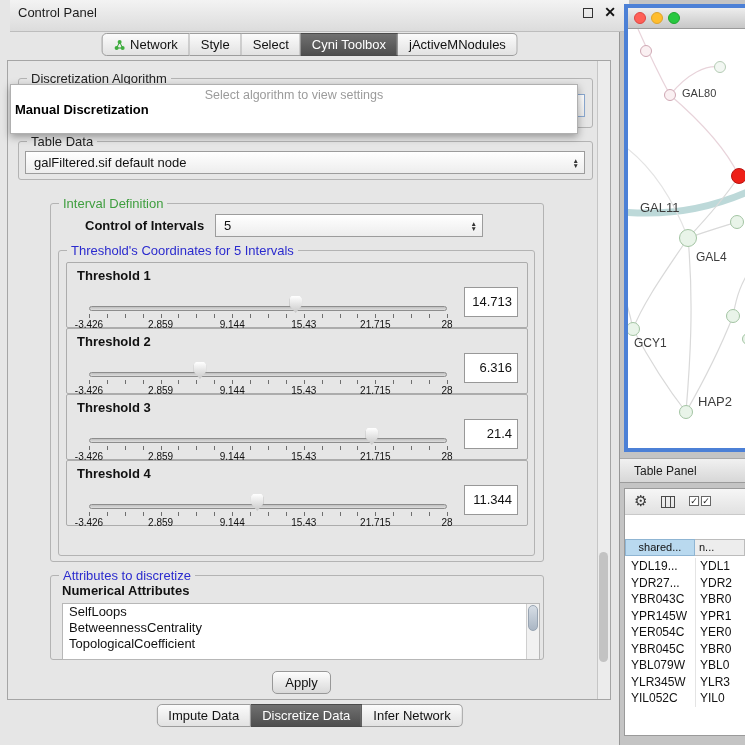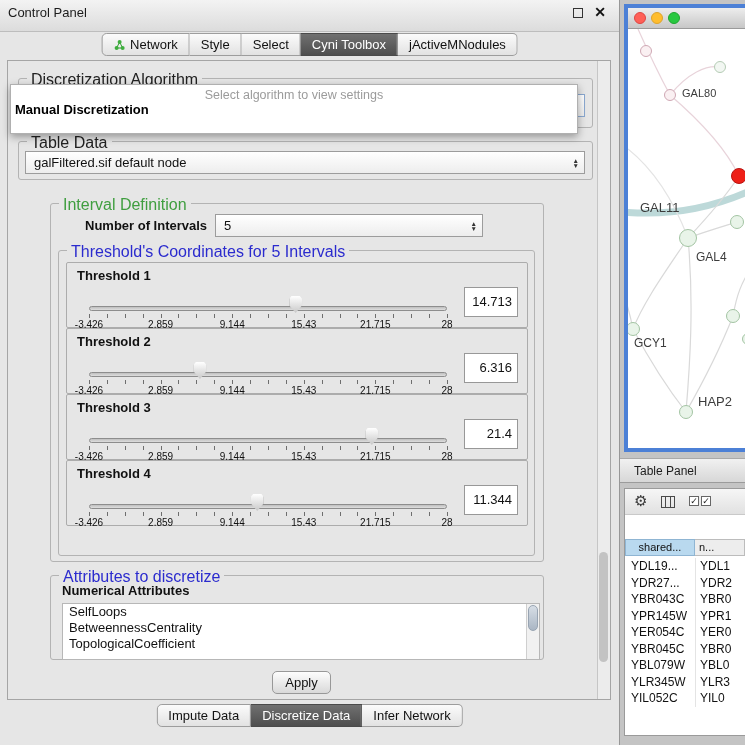--- a/index.html
+++ b/index.html
@@ -1,39 +1,39 @@
 <!DOCTYPE html>
 <html><head>
 <meta charset="utf-8">
 <style>
   *{box-sizing:border-box;margin:0;padding:0;}
   html,body{width:745px;height:745px;}
   body{position:relative;overflow:hidden;background:#c4c4c4;font-family:"Liberation Sans",sans-serif;color:#111;}
 
   
   .control-panel{position:absolute;left:0;top:0;width:620px;height:745px;background:#e6e6e6;border-right:1px solid #979797;}
-  .titlebar{position:absolute;left:0;top:0;width:100%;height:32px;background:linear-gradient(#f3f3f3,#dcdcdc);border-bottom:1px solid #bdbdbd;}
+  .titlebar{position:absolute;left:10px;top:0;width:100%;height:32px;background:linear-gradient(#f3f3f3,#dcdcdc);border-bottom:1px solid #bdbdbd;}
   .titlebar .title{position:absolute;left:8px;top:5px;font-size:13px;color:#1b1b1b;}
   .float-icon{position:absolute;right:36px;top:8px;width:10px;height:10px;border:1.5px solid #333;}
   .close-icon{position:absolute;right:13px;top:4px;font-size:14px;font-weight:bold;color:#111;cursor:default;}
 
   .seg{position:absolute;left:50%;transform:translateX(-50%);display:flex;}
   .seg-top{top:33px;}
   .seg-bottom{top:704px;}
   .tab{height:23px;display:flex;align-items:center;gap:5px;padding:0 11px;font-size:13px;background:linear-gradient(#fbfbfb,#e2e2e2);border:1px solid #9d9d9d;border-left:none;color:#111;white-space:nowrap;}
   .seg .tab:first-child{border-left:1px solid #9d9d9d;border-radius:5px 0 0 5px;}
   .seg .tab:last-child{border-radius:0 5px 5px 0;}
   .tab.selected{background:linear-gradient(#707070,#4e4e4e);color:#fff;border-color:#4a4a4a;}
 
   .inner-frame{position:absolute;left:7px;top:60px;width:604px;height:640px;border:1px solid #a5a5a5;background:#e6e6e6;}
   .cp-scroll-track{position:absolute;left:597px;top:61px;width:13px;height:638px;background:#ececec;border-left:1px solid #c6c6c6;}
   .cp-scroll-thumb{position:absolute;left:599px;top:552px;width:9px;height:110px;border-radius:5px;background:#c3c3c3;}
 
   .group{position:absolute;border:1px solid #b3b3b3;border-radius:3px;}
-  .group-title{position:absolute;top:-8px;left:8px;background:#e6e6e6;padding:0 4px;font-size:16px;color:#222;white-space:nowrap;text-align:right;}
+  .group-title{position:absolute;top:-8px;left:8px;background:#e6e6e6;padding:0 4px;font-size:13px;color:#222;white-space:nowrap;text-align:right;}
   .group-title.green{color:#3f9e3f;}
   .group-title.blue{color:#2b2bce;}
 
   .combo{position:absolute;background:linear-gradient(#ffffff,#ededed);border:1px solid #9c9c9c;border-radius:0;font-size:13px;display:flex;align-items:center;padding:0 24px 0 8px;}
   .combo .arrows{position:absolute;right:5px;top:50%;transform:translateY(-50%);display:flex;flex-direction:column;align-items:center;font-size:6.5px;line-height:5.5px;color:#333;}
 
   
   .popup{position:absolute;left:10px;top:84px;width:568px;height:50px;background:#fff;border:1px solid #b0b0b0;box-shadow:0 3px 8px rgba(0,0,0,.35);z-index:30;}
   .popup .ph{position:absolute;left:0;top:3px;width:100%;text-align:center;font-size:12.5px;color:#9b9b9b;}
   .popup .opt{position:absolute;left:4px;font-size:13px;color:#000;white-space:nowrap;}
@@ -151,21 +151,21 @@
     <span>galFiltered.sif default node</span>
     <span class="arrows">
       <span>▲</span>
       <span>▼</span>
     </span>
   </div>
 
   <div class="group" style="left:50px;top:203px;width:494px;height:359px;">
     <span class="group-title green">Interval Definition</span>
   </div>
-  <div style="position:absolute;left:85px;top:218px;font-size:13px;font-weight:bold;">Number of Intervals</div>
+  <div style="position:absolute;left:85px;top:218px;font-size:13px;font-weight:bold;">Control of Intervals</div>
   <div class="combo" style="left:215px;top:214px;width:268px;height:23px;">
     <span>5</span>
     <span class="arrows">
       <span>▲</span>
       <span>▼</span>
     </span>
   </div>
 
   <div class="group" style="left:58px;top:250px;width:477px;height:306px;">
     <span class="group-title blue">Threshold's Coordinates for 5 Intervals</span>

